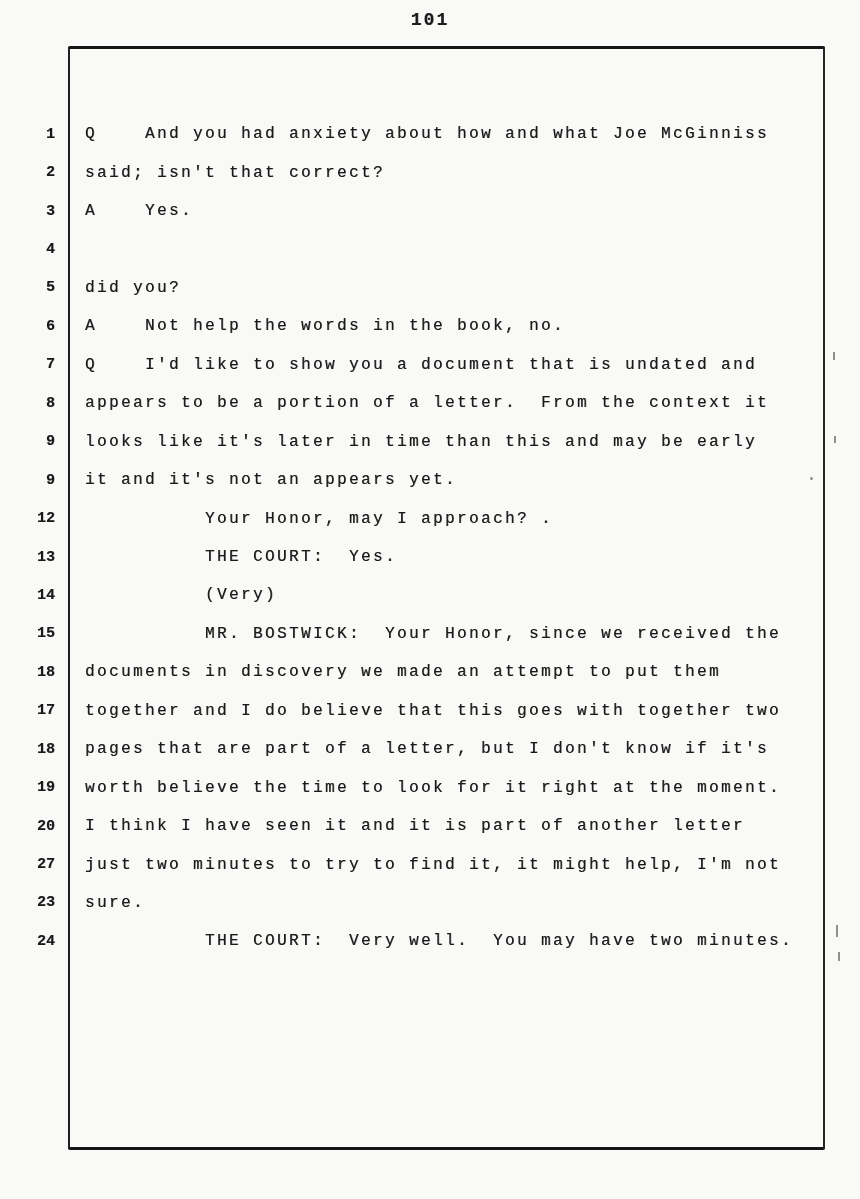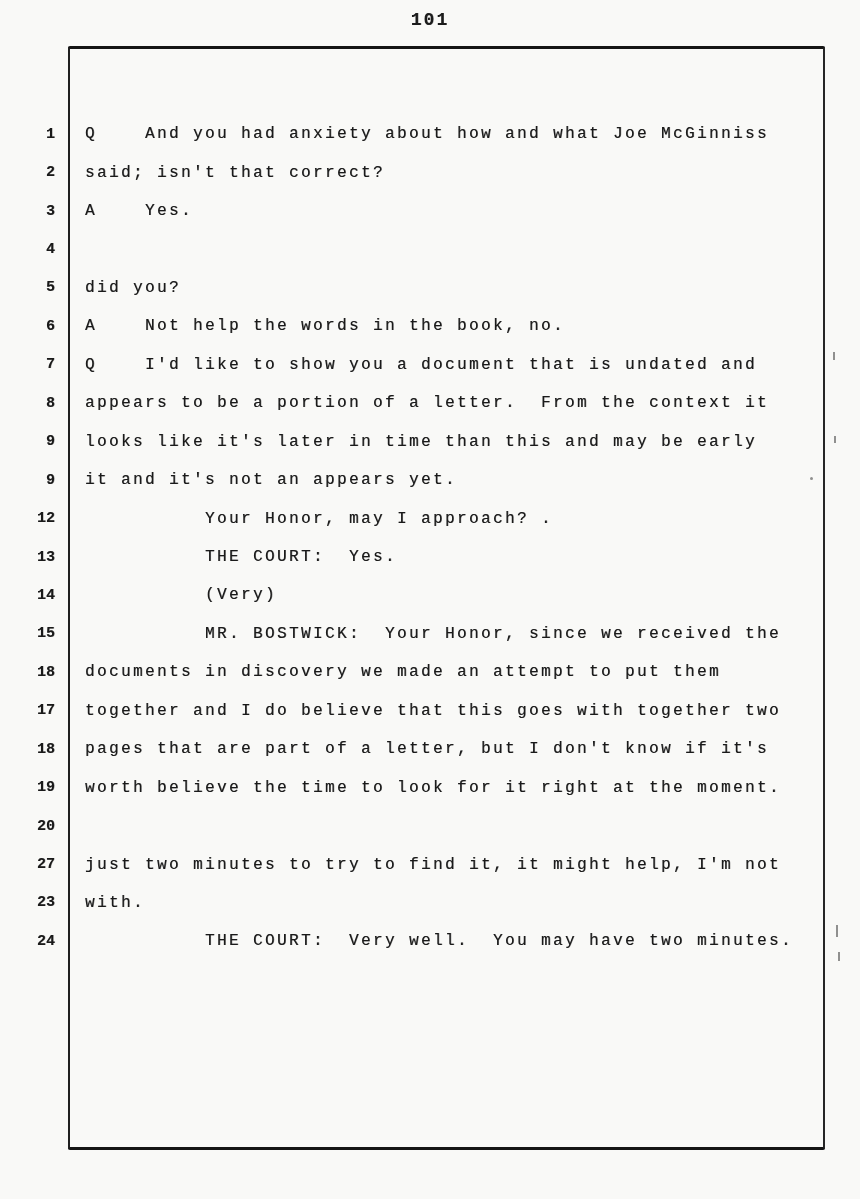--- a/index.html
+++ b/index.html
@@ -111,23 +111,23 @@
       <div class="t-row indent-cont"><span class="t-num">9</span><span class="t-content"><span class="t-text">looks like it's later in time than this and may be early</span></span></div>
       <div class="t-row indent-cont"><span class="t-num">9</span><span class="t-content"><span class="t-text">it and it's not an appears yet.</span></span></div>
       <div class="t-row indent-para"><span class="t-num">12</span><span class="t-content"><span class="t-text">Your Honor, may I approach? .</span></span></div>
       <div class="t-row indent-para"><span class="t-num">13</span><span class="t-content"><span class="t-text">THE COURT:  Yes.</span></span></div>
       <div class="t-row indent-para"><span class="t-num">14</span><span class="t-content"><span class="t-text">(Very)</span></span></div>
       <div class="t-row indent-para"><span class="t-num">15</span><span class="t-content"><span class="t-text">MR. BOSTWICK:  Your Honor, since we received the</span></span></div>
       <div class="t-row indent-cont"><span class="t-num">18</span><span class="t-content"><span class="t-text">documents in discovery we made an attempt to put them</span></span></div>
       <div class="t-row indent-cont"><span class="t-num">17</span><span class="t-content"><span class="t-text">together and I do believe that this goes with together two</span></span></div>
       <div class="t-row indent-cont"><span class="t-num">18</span><span class="t-content"><span class="t-text">pages that are part of a letter, but I don't know if it's</span></span></div>
       <div class="t-row indent-cont"><span class="t-num">19</span><span class="t-content"><span class="t-text">worth believe the time to look for it right at the moment.</span></span></div>
-      <div class="t-row indent-cont"><span class="t-num">20</span></div>
+      <div class="t-row indent-cont"><span class="t-num">20</span><span class="t-content"><span class="t-text">I think I have seen it and it is part of another letter</span></span></div>
       <div class="t-row indent-cont"><span class="t-num">27</span><span class="t-content"><span class="t-text">just two minutes to try to find it, it might help, I'm not</span></span></div>
-      <div class="t-row indent-cont"><span class="t-num">23</span><span class="t-content"><span class="t-text">with.</span></span></div>
+      <div class="t-row indent-cont"><span class="t-num">23</span><span class="t-content"><span class="t-text">sure.</span></span></div>
       <div class="t-row indent-para"><span class="t-num">24</span><span class="t-content"><span class="t-text">THE COURT:  Very well.  You may have two minutes.</span></span></div>
     </div>
 
   <div class="artifact a1"></div>
   <div class="artifact a2"></div>
   <div class="artifact a3"></div>
   <div class="artifact a4"></div>
   <div class="artifact a5"></div>
 </div>
 

